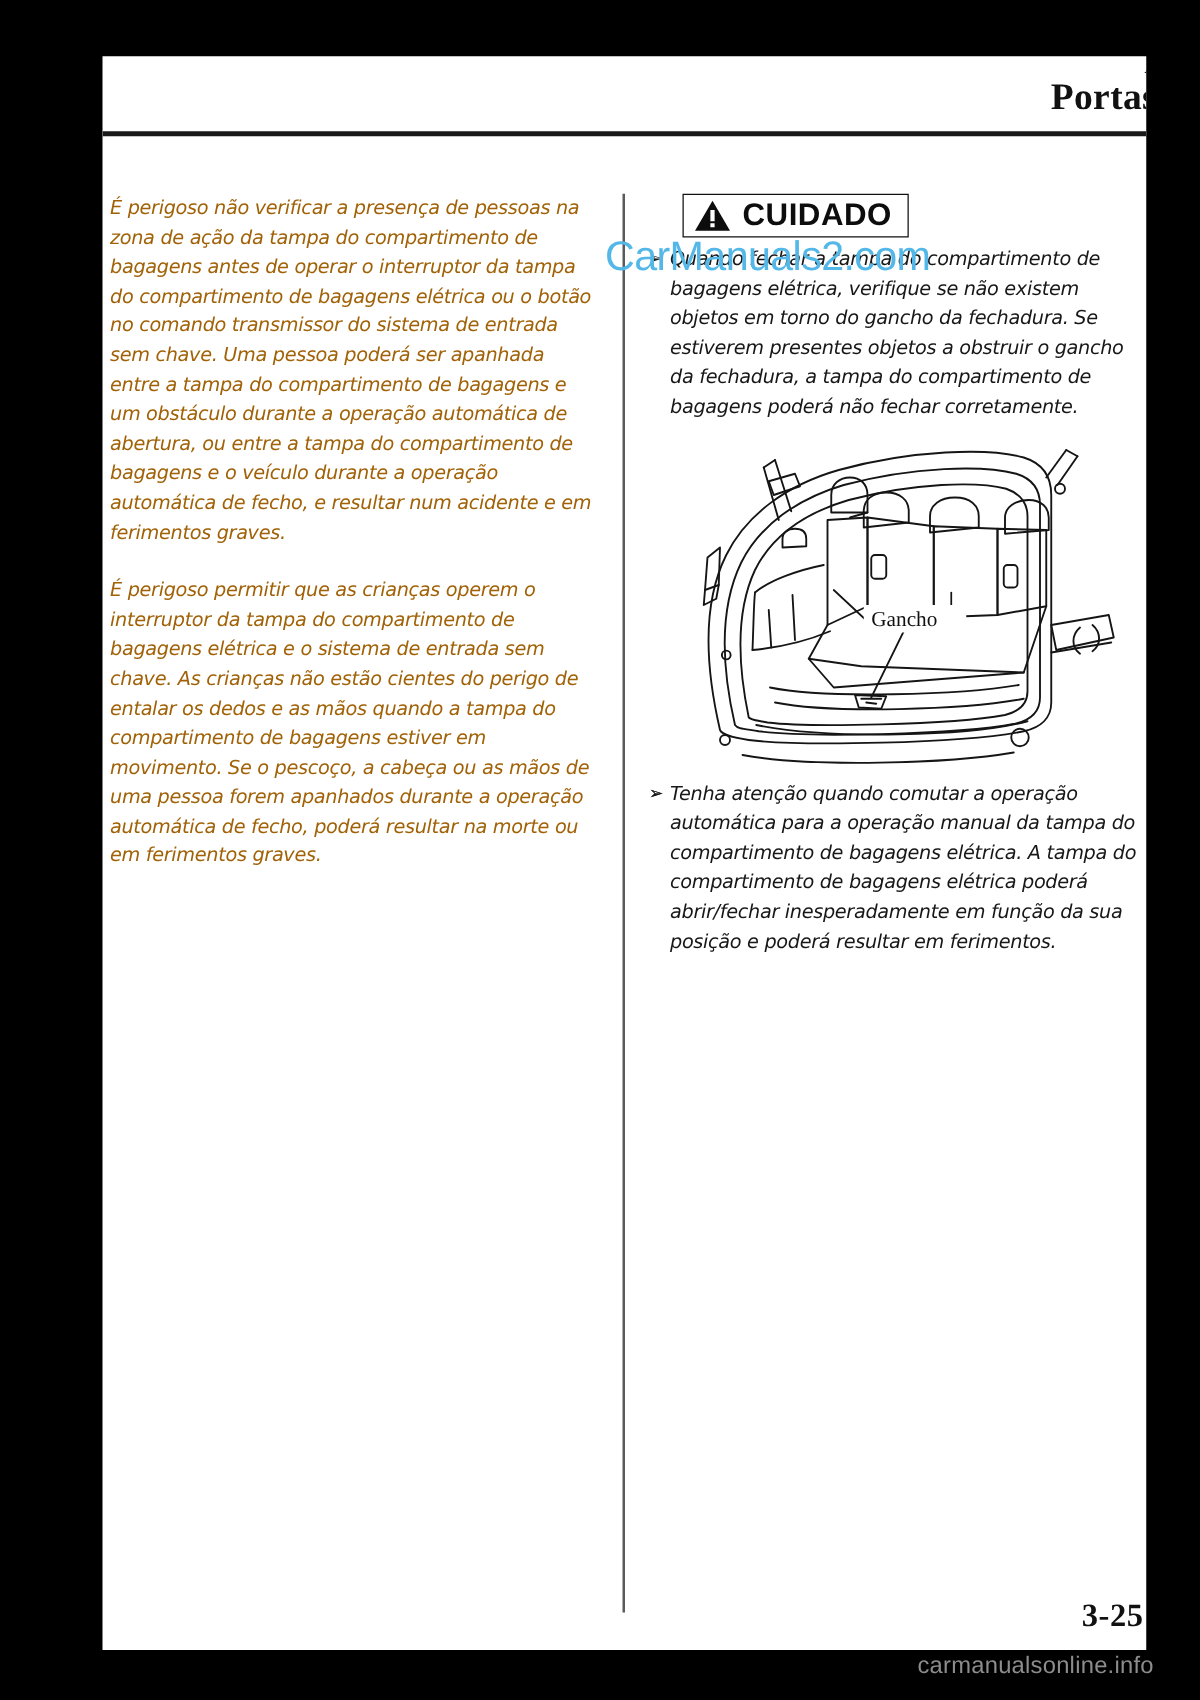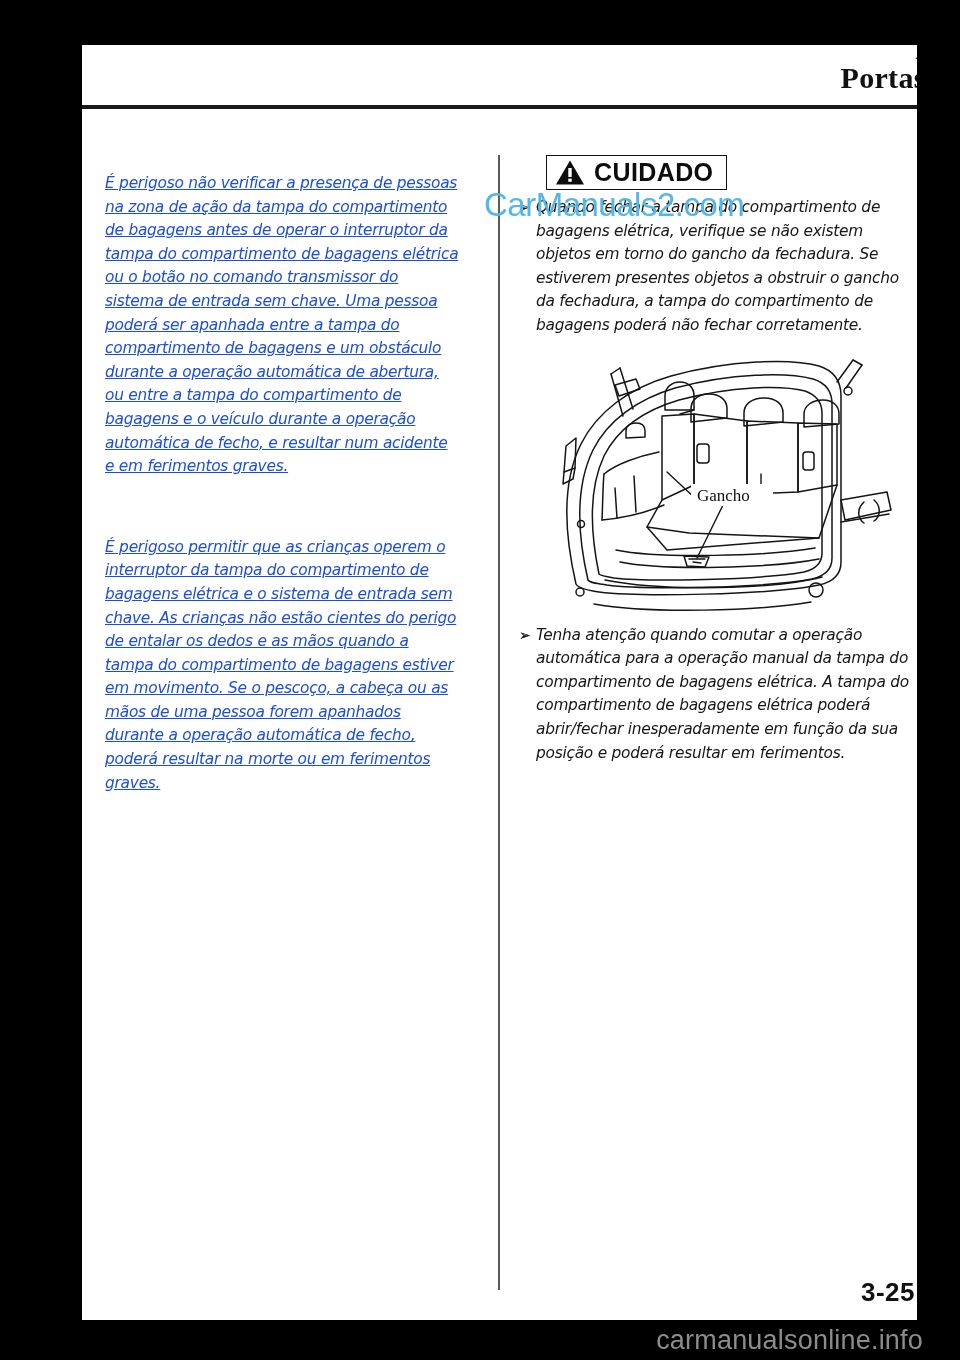--- a/index.html
+++ b/index.html
@@ -101,24 +101,23 @@
     color: #171717;
     margin: 0;
     letter-spacing: -0.25px;
   }
   .body-text {
     font-family: "DejaVu Sans", sans-serif;
     font-style: italic;
     font-weight: normal;
     font-size: 15.4px;
     line-height: 23.6px;
-    color: #1d4ed8;
-    margin: 17px;
+    color: #a16207;
+    margin: 0;
     letter-spacing: -0.25px;
-    text-decoration: underline;
   }
   .gap { height: 23px; }
 
   
   .caution-box {
     position: relative;
     display: inline-block;
     border: 1.4px solid #111111;
     padding: 3px 13px 3px 8px;
     margin: 0 0 6px 27px;
@@ -177,21 +176,21 @@
     font-family: "Liberation Serif", "DejaVu Serif", serif;
     font-size: 17px;
     fill: #111111;
   }
 
   
   .folio {
     position: absolute;
     right: 2px;
     bottom: 12px;
-    font-family: Liberation Sans, sans-serif;
+    font-family: Liberation Serif, serif;
     font-size: 26px;
     font-weight: bold;
     color: #111111;
     letter-spacing: 0.5px;
   }
 
   
   .watermark-top {
     position: absolute;
     left: 484px;
@@ -200,23 +199,23 @@
     font-size: 33px;
     font-weight: normal;
     color: #53b7e8;
     letter-spacing: -0.5px;
     white-space: nowrap;
     pointer-events: none;
   }
   .watermark-bottom {
     position: absolute;
     right: 37px;
-    bottom: 4px;
+    bottom: 16px;
     font-family: "Liberation Sans", sans-serif;
-    font-size: 27px;
+    font-size: 19px;
     color: #8c8c8c;
     letter-spacing: 0.2px;
     white-space: nowrap;
   }
 </style>
 </head>
 <body>
 
 <div class="page">
 

